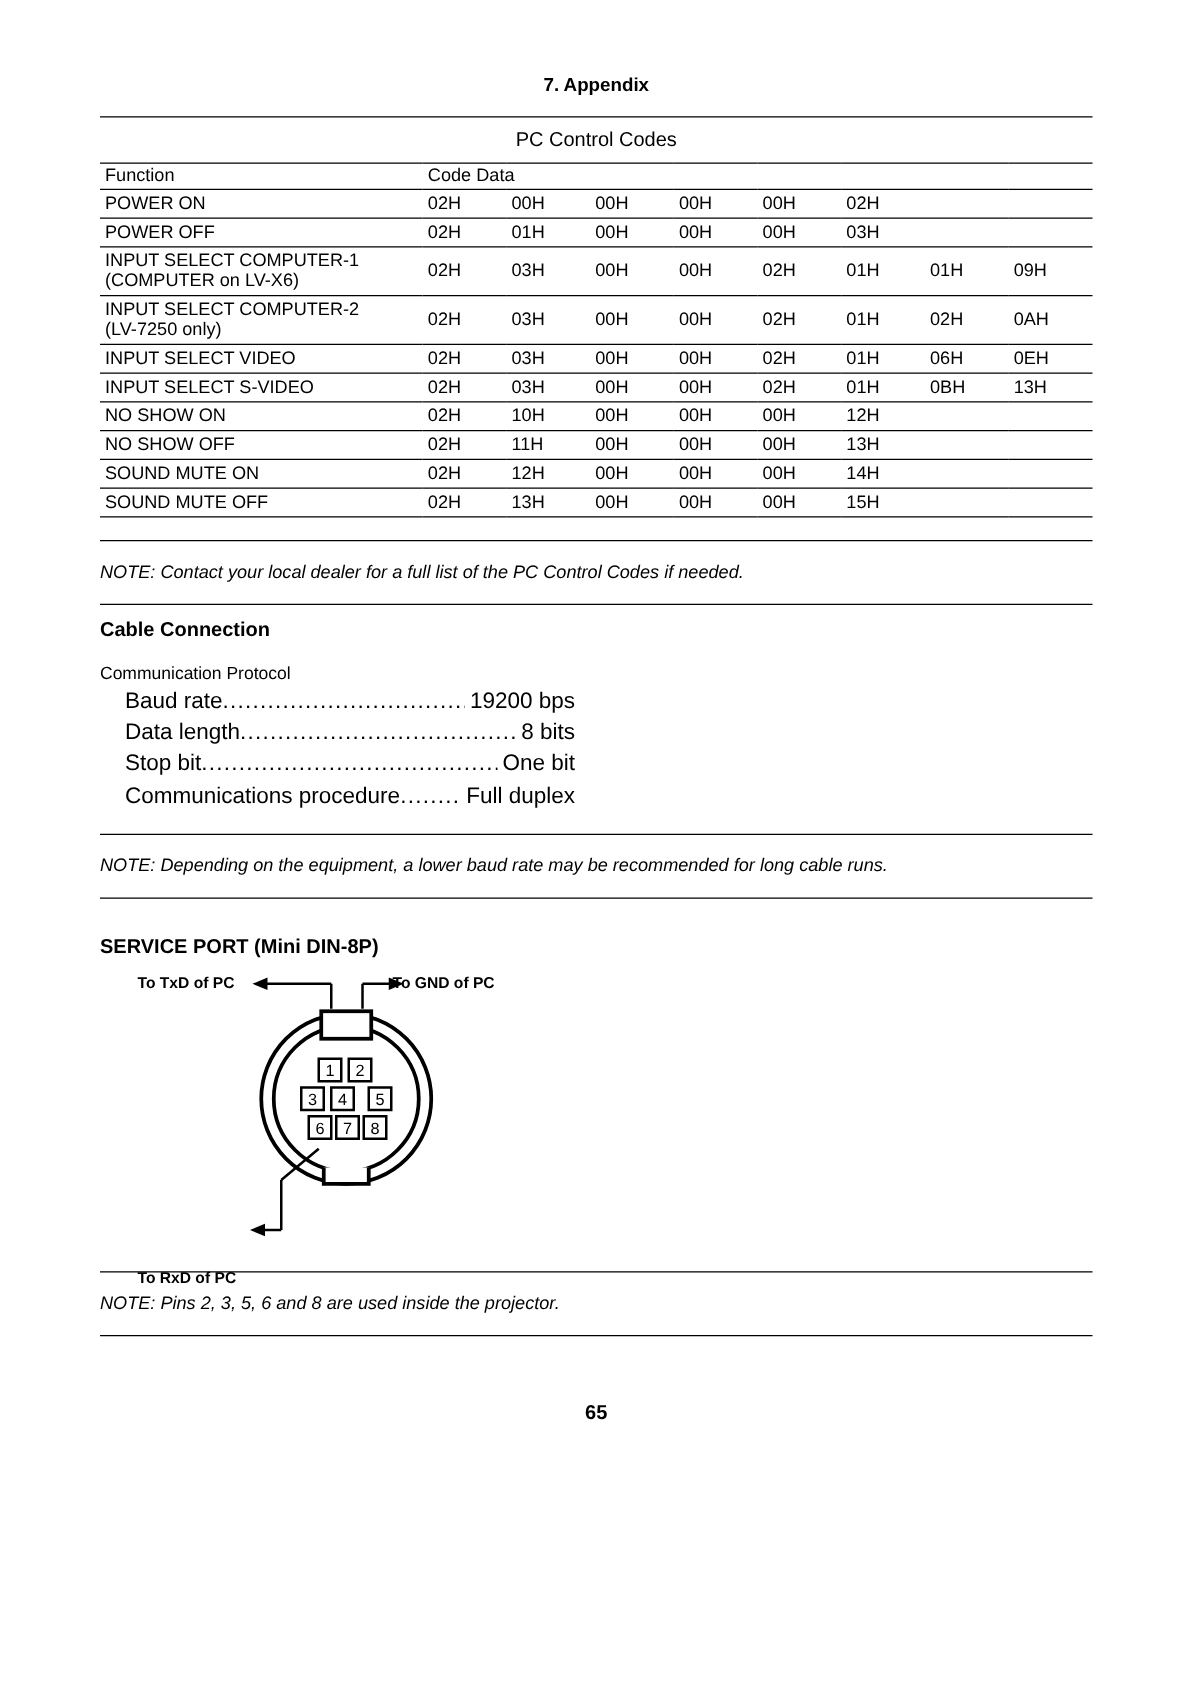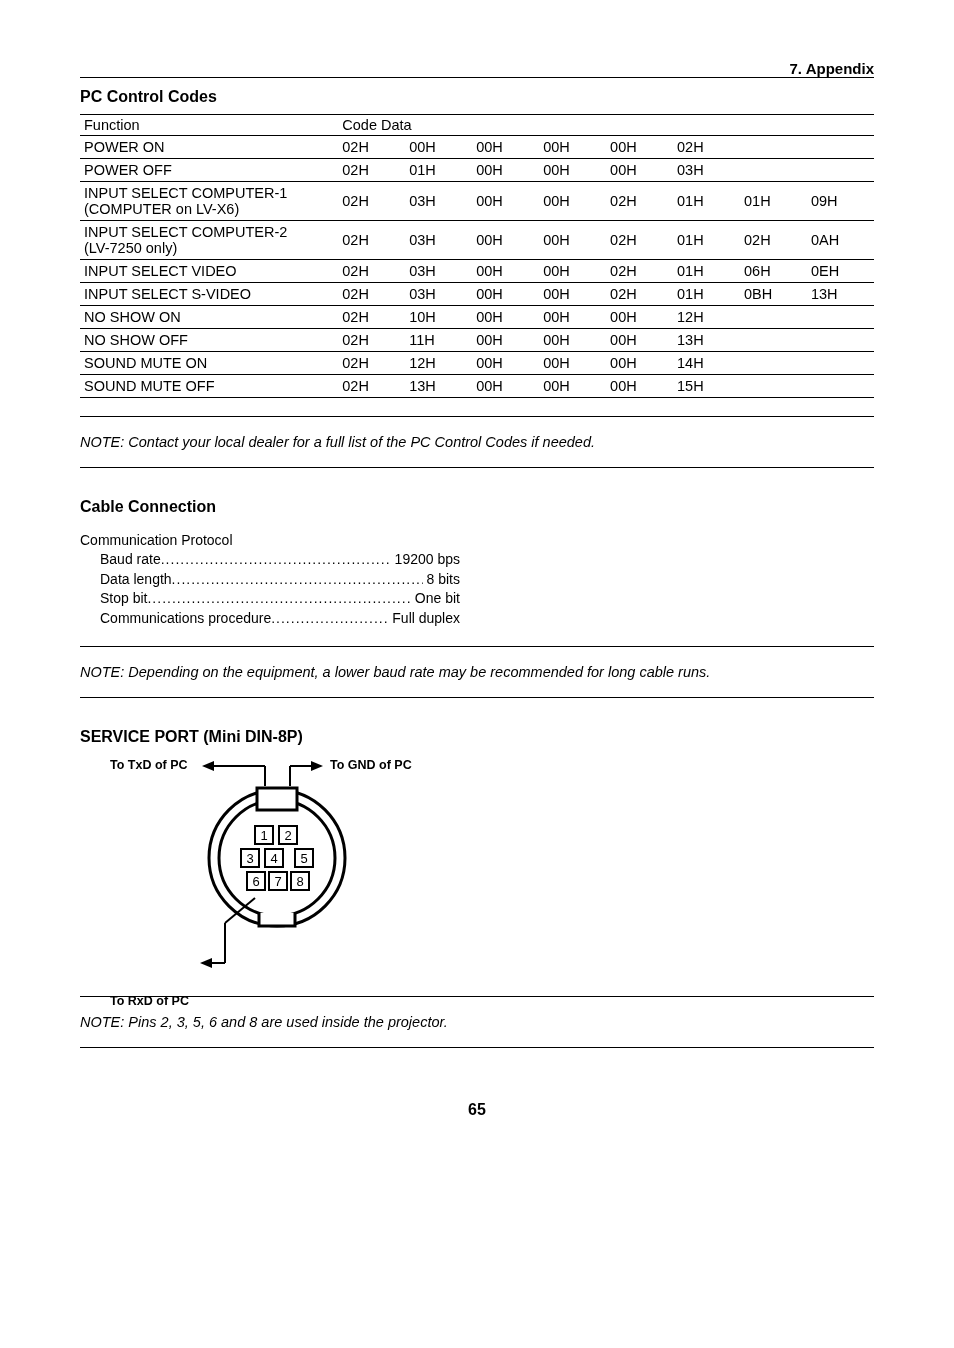--- a/index.html
+++ b/index.html
@@ -7,25 +7,25 @@
     padding: 0;
     background: #fff;
     font-family: Arial, Helvetica, sans-serif;
     color: #000;
     width: 954px;
   }
   .page {
     padding: 60px 80px 40px 80px;
   }
   .top-right-label {
-    text-align: right;
+    text-align: center;
     font-weight: 900;
     font-size: 15px;
     border-bottom: 1px solid #000;
-    padding-bottom: 0;
+    padding-bottom: 16px;
     margin-bottom: 10px;
   }
   .section-title {
     font-weight: 900;
     font-size: 27px;
     margin: 6px 0 2px 0;
   }
   .bullet-num {
     display: inline-block;
     width: 24px;
@@ -34,23 +34,24 @@
     background: #000;
     color: #fff;
     text-align: center;
     line-height: 24px;
     font-size: 16px;
     font-weight: 700;
     vertical-align: 3px;
     margin-right: 6px;
   }
   .subheading {
-    font-weight: 700;
+    font-weight: 400;
     font-size: 16px;
     margin: 2px 0 8px 0;
+    text-align: center;
   }
   table.codes {
     border-collapse: collapse;
     width: 100%;
     font-size: 14.5px;
   }
   table.codes th, table.codes td {
     text-align: left;
     padding: 3px 4px;
     border-bottom: 1px solid #000;
@@ -68,28 +69,28 @@
     border-top: 1px solid #000;
     border-bottom: 1px solid #000;
     font-style: italic;
     font-size: 14.5px;
     padding: 17px 0;
     margin-top: 18px;
   }
   .subheading2 {
     font-weight: 900;
     font-size: 16px;
-    margin: 30px 0 4px 0;
+    margin: 12px 0 4px 0;
   }
   .proto-title {
     font-size: 14px;
     margin: 16px 0 2px 0;
   }
   .proto-list {
-    font-size: 14px;
+    font-size: 18px;
     margin-left: 20px;
   }
   .proto-row {
     display: flex;
     width: 360px;
     white-space: nowrap;
     overflow: hidden;
     line-height: 1.4;
   }
   .proto-label { flex: 0 0 auto; }
@@ -282,21 +283,21 @@
         <span class="proto-val"> Full duplex</span>
       </div>
     </div>
 
   <div class="note-line">NOTE: Depending on the equipment, a lower baud rate may be recommended for long cable runs.</div>
 
   <div class="svc-heading">SERVICE PORT (Mini DIN-8P)</div>
 
   <div class="diagram-wrap">
     <span class="pc-label" style="left:20px; top:0;">To TxD of PC</span>
-    <span class="pc-label" style="left:240px; top:0;">To GND of PC</span>
+    <span class="pc-label" style="left:224px; top:0;">To GND of PC</span>
     <span class="pc-label" style="left:20px; top:198px;margin-top:38px;">To RxD of PC</span>
 
     <svg width="360" height="220">
 
       <line x1="120" y1="8" x2="175" y2="8" stroke="#000" stroke-width="2"></line>
       <polygon points="112,8 124,3 124,13" fill="#000"></polygon>
       <line x1="200" y1="8" x2="225" y2="8" stroke="#000" stroke-width="2"></line>
       <polygon points="233,8 221,3 221,13" fill="#000"></polygon>
 
       <line x1="175" y1="8" x2="175" y2="28" stroke="#000" stroke-width="2"></line>

